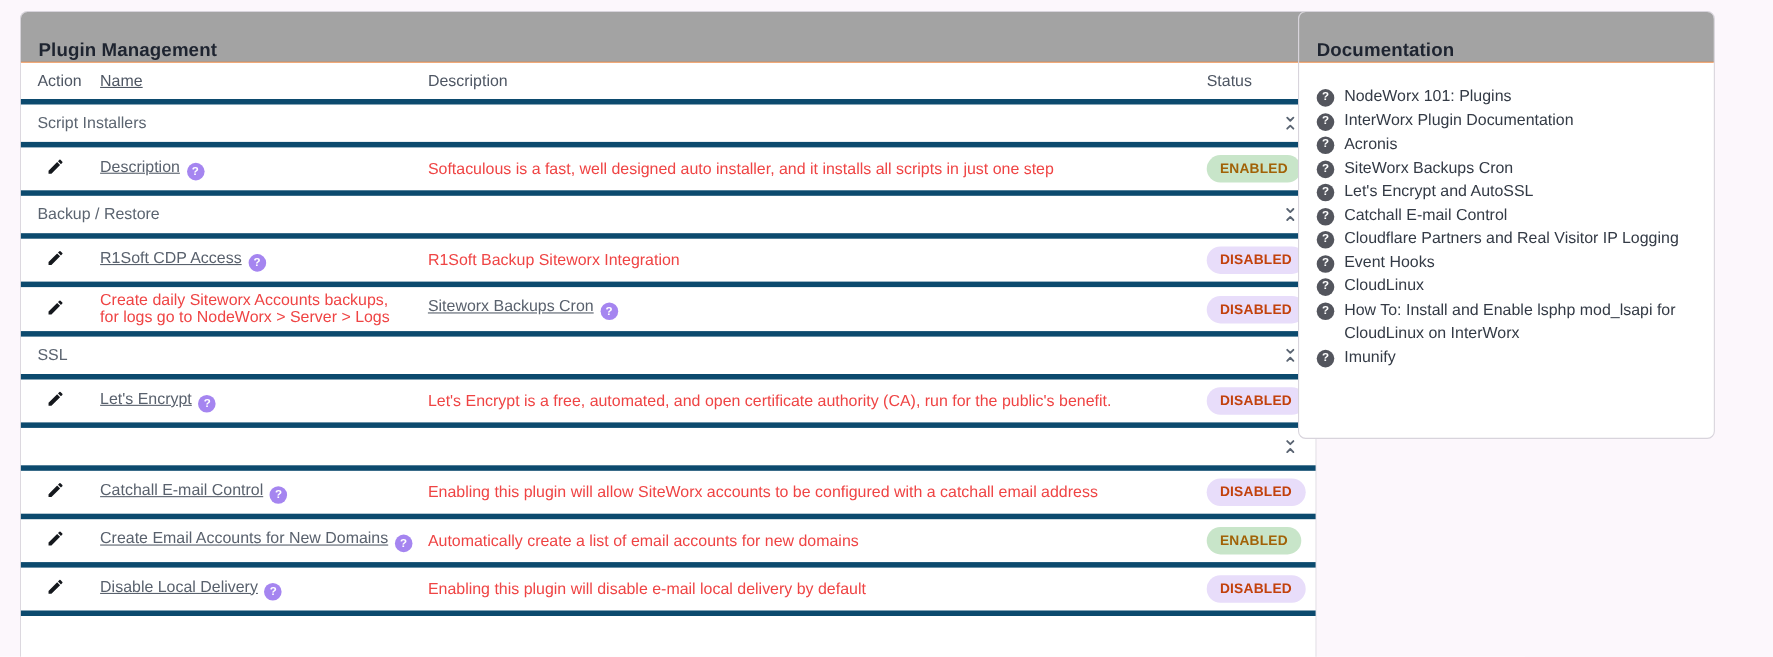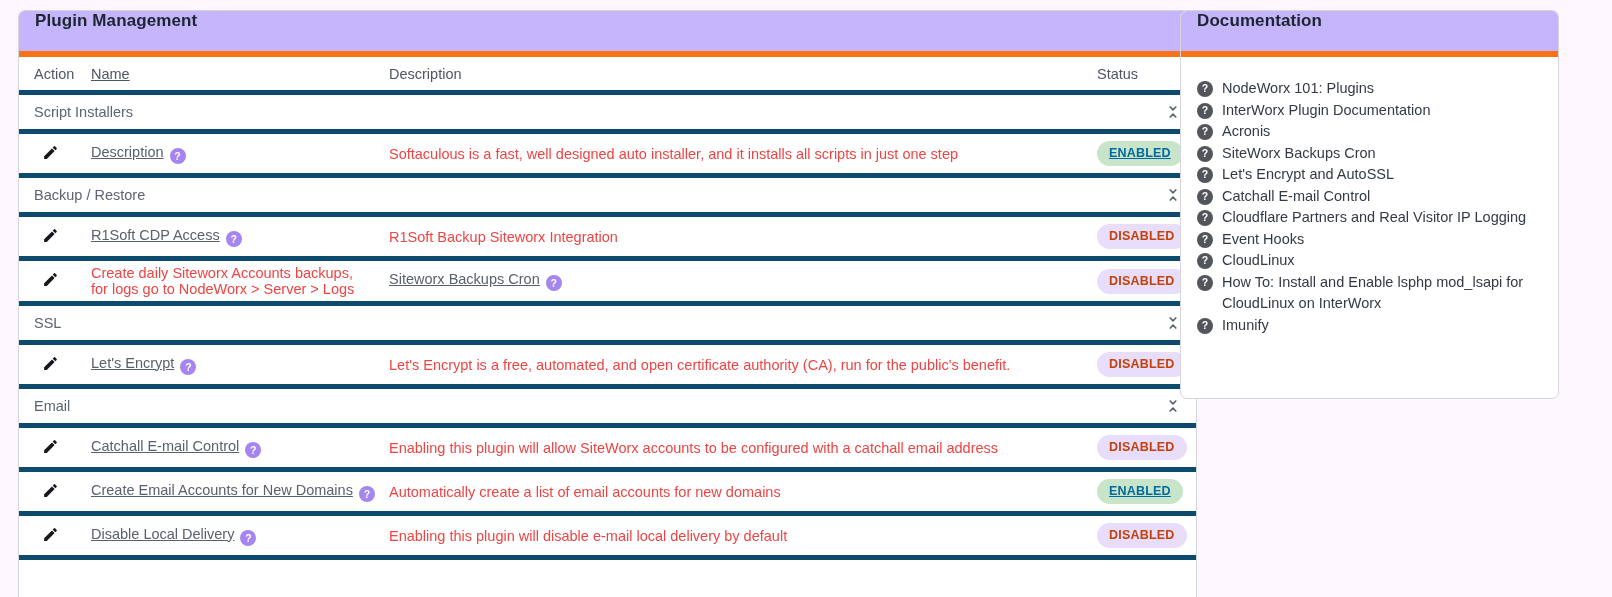--- a/index.html
+++ b/index.html
@@ -10,26 +10,26 @@
     color:#4b525c;
     position:relative;
   }
   .panel {
     position:absolute;
     background:#fff;
     border:1px solid #d8d4dc;
     border-radius:7px;
   }
   .panel-header {
-    background:#c4b5fd;
-    border-bottom:6px solid #f97316;
+    background:#a3a3a3;
+    border-bottom:1px solid #f97316;
     border-radius:6px 6px 0 0;
     height:46px;
     display:flex;
-    align-items:flex-start;
+    align-items:flex-end;
     padding:0 16px;
   }
   .panel-title {
     font-size:17px;
     font-weight:700;
     color:#1e2430;
     letter-spacing:.1px;
   }
   
   #plugin-panel {
@@ -72,21 +72,21 @@
   }
   .badge {
     display:inline-block;
     padding:5px 12px 6px;
     border-radius:999px;
     font-size:12.5px;
     font-weight:700;
     letter-spacing:.2px;
     white-space:nowrap;
   }
-  .badge-enabled  { background:#c8e5c9; color:#0369a1;text-decoration:underline; }
+  .badge-enabled  { background:#c8e5c9; color:#a16207; }
   .badge-disabled { background:#e8ddfa; color:#c2410c; }
   .help-badge {
     display:inline-flex;
     width:16px; height:16px;
     border-radius:50%;
     background:#a585f0;
     color:#fff;
     font-size:10.5px;
     font-weight:700;
     align-items:center; justify-content:center;
@@ -223,21 +223,20 @@
       </span>
     </span>
     <span class="cell cell-name"><span>Let's Encrypt</span><span class="help-badge">?</span></span>
     <span class="cell cell-desc">Let's Encrypt is a free, automated, and open certificate authority (CA), run for the public's benefit.</span>
     <span class="cell cell-status">
       <span class="badge badge-disabled">DISABLED</span>
     </span>
   </div>
 
   <div class="grid-row section-row">
-    <span class="section-label">Email</span>
     <span class="collapse-btn">
       <svg width="14" height="14" viewBox="0 0 14 14" fill="none" stroke="#5a6472" stroke-width="1.7" stroke-linecap="round" stroke-linejoin="round">
         <polyline points="4.2,2 7,4.8 9.8,2"></polyline>
         <polyline points="4.2,12 7,9.2 9.8,12"></polyline>
       </svg>
     </span>
   </div>
 
   <div class="grid-row plugin-row">
     <span class="cell cell-action">

